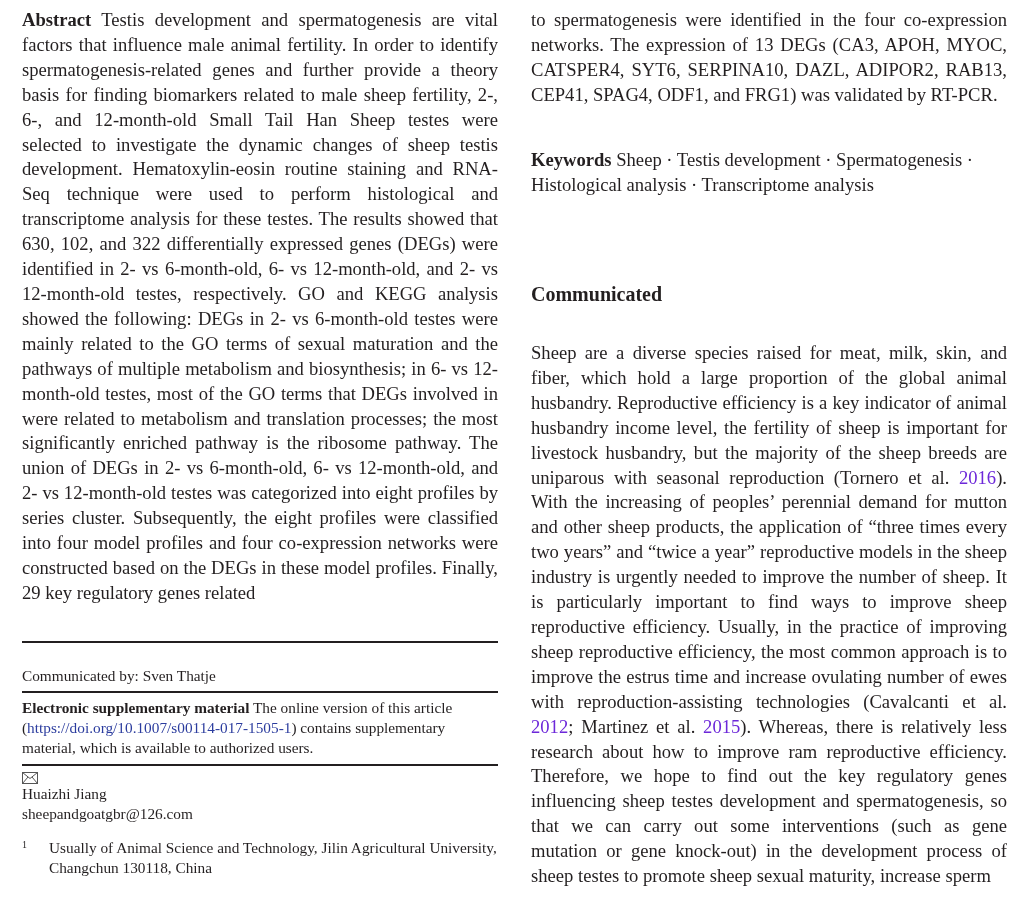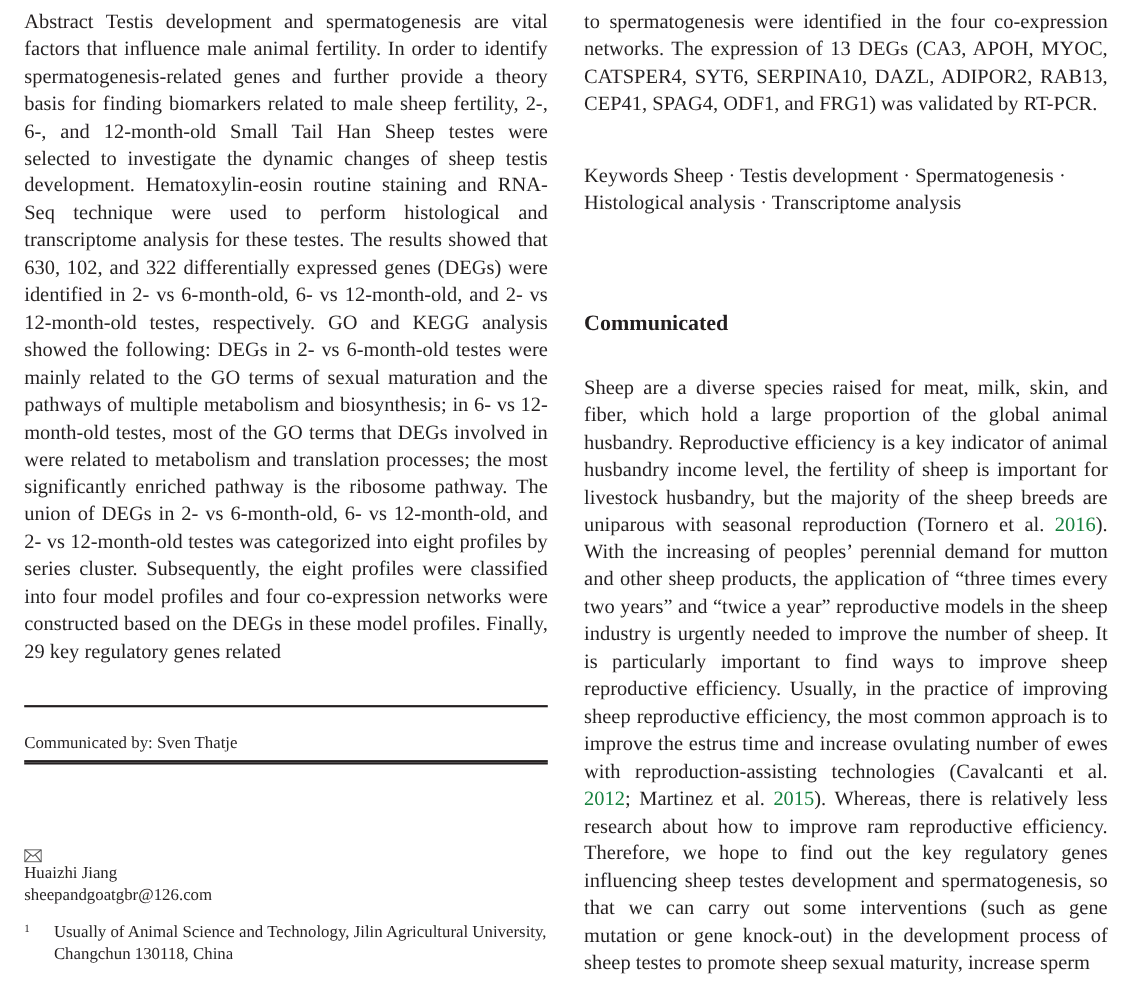--- a/index.html
+++ b/index.html
@@ -23,21 +23,21 @@
     .col-left { left: 22px; }
     .col-right { left: 531px; }
 
     .justified {
       font-size: 18.6px;
       line-height: 24.9px;
       text-align: justify;
       margin: 0;
     }
     .abstract-label, .keywords-label {
-      font-weight: normal;
+      font-weight: bold;
     }
     .keywords {
       margin-top: 40px;
       font-size: 18.6px;
       line-height: 24.9px;
       margin-bottom: 0;
     }
     .section-title {
       font-weight: bold;
       font-size: 20px;
@@ -46,21 +46,21 @@
       top: 275px;
       left: 0;
     }
     .intro-body {
       position: absolute;
       top: 333px;
       left: 0;
       width: 476px;
     }
     .cite-link {
-      color: #15803d;
+      color: #6d28d9;
       text-decoration: none;
     }
 
     
     .footnotes {
       position: absolute;
       top: 641px;
       left: 22px;
       width: 476px;
       font-size: 15.3px;
@@ -126,20 +126,24 @@
   <p class="justified" lang="en" style="hyphens:auto;">
     <span class="abstract-label">Abstract</span>
     <span>Testis development and spermatogenesis are vital factors that influence male animal fertility. In order to identify spermatogenesis-related genes and further provide a theory basis for finding biomarkers related to male sheep fertility, 2-, 6-, and 12-month-old Small Tail Han Sheep testes were selected to investigate the dynamic changes of sheep testis development. Hematoxylin-eosin routine staining and RNA-Seq technique were used to perform histological and transcriptome analysis for these testes. The results showed that 630, 102, and 322 differentially expressed genes (DEGs) were identified in 2- vs 6-month-old, 6- vs 12-month-old, and 2- vs 12-month-old testes, respectively. GO and KEGG analysis showed the following: DEGs in 2- vs 6-month-old testes were mainly related to the GO terms of sexual maturation and the pathways of multiple metabolism and biosynthesis; in 6- vs 12-month-old testes, most of the GO terms that DEGs involved in were related to metabolism and translation processes; the most significantly enriched pathway is the ribosome pathway. The union of DEGs in 2- vs 6-month-old, 6- vs 12-month-old, and 2- vs 12-month-old testes was categorized into eight profiles by series cluster. Subsequently, the eight profiles were classified into four model profiles and four co-expression networks were constructed based on the DEGs in these model profiles. Finally, 29 key regulatory genes related</span>
   </p>
 </div>
 
 <div class="footnotes">
   <div class="rule"></div>
   <div class="communicated">Communicated by: Sven Thatje</div>
   <div class="rule"></div>
+  <div class="esm">
+    <span class="esm-label">Electronic supplementary material</span>
+    <span>The online version of this article (</span><a class="doi-link" href="#">https://doi.org/10.1007/s00114-017-1505-1</a><span>) contains supplementary material, which is available to authorized users.</span>
+  </div>
   <div class="rule"></div>
 </div>
 
 <div class="corr">
   <div class="corr-row">
     <svg class="env-icon" viewBox="0 0 16 12">
       <rect x="0.5" y="0.5" width="15" height="11" fill="none" stroke="#555" stroke-width="1"></rect>
       <path d="M0.5 0.5 L8 6.5 L15.5 0.5 M0.5 11.5 L6 5 M15.5 11.5 L10 5" fill="none" stroke="#555" stroke-width="1"></path>
     </svg>
     <div>

